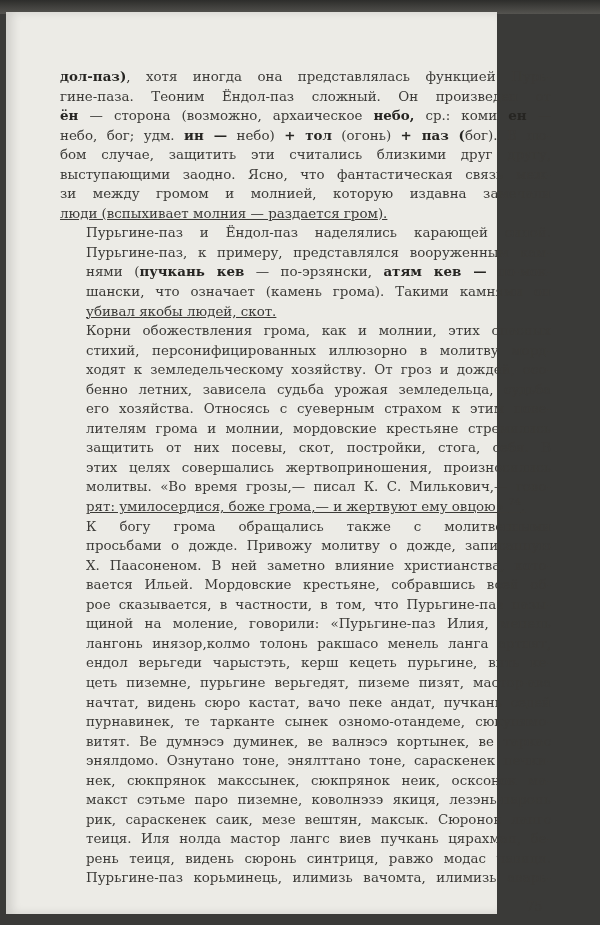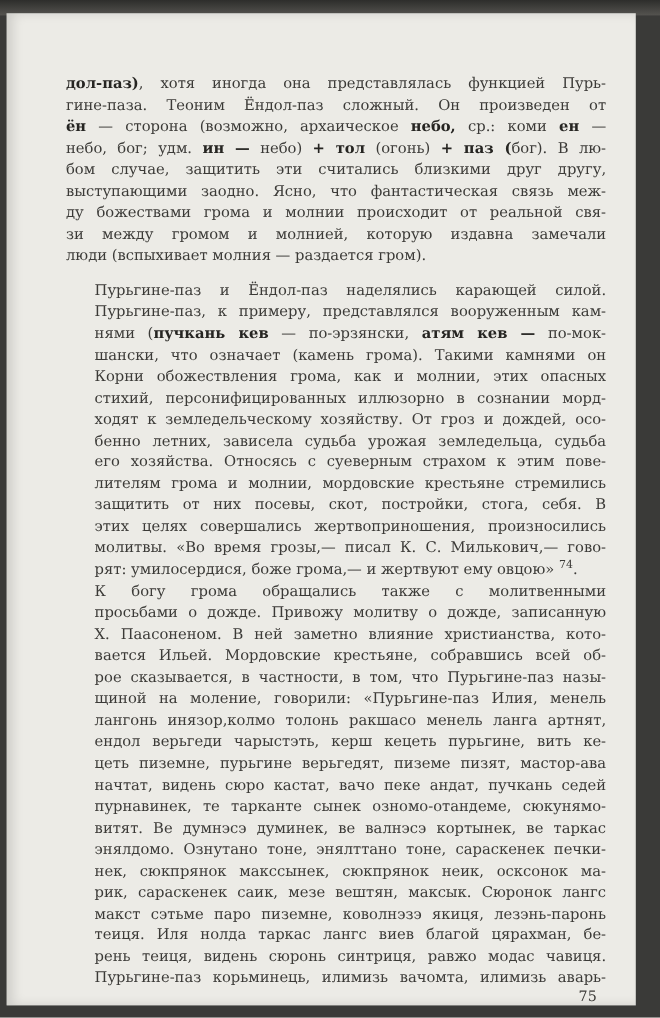--- a/index.html
+++ b/index.html
@@ -6,69 +6,69 @@
   body {
     width: 600px; height: 925px; overflow: hidden;
     background: #3a3a38;
     position: relative;
   }
   .scan-top {
     position: absolute; left: 0; top: 0; width: 600px; height: 14px;
     background: linear-gradient(#2d2d2b, #555450);
   }
   .page {
-    position: absolute; left: 6px; top: 12px; width: 572px; height: 902px;
+    position: absolute; left: 6px; top: 12px; width: 491px; height: 902px;
     background: #ecebe6;
     box-shadow: inset 6px 0 10px rgba(0,0,0,0.12);
   }
   .text {
     position: absolute; left: 54px; top: 55px; width: 491px;
     font-family: "DejaVu Serif", serif;
     font-size: 13.4px;
     line-height: 19.55px;
     color: #3b3a37;
     text-align: justify;
   }
   .text p { margin: 0; }
   .text p.indent { text-indent: 26px; }
   .line { display: block; text-align: justify; text-align-last: justify; white-space: nowrap; }
-  .line.last { text-align-last: left; }
+  .line.last { text-align-last: left; text-decoration: underline; }
   b { font-weight: bold; color: #262522; }
   sup { font-size: 10px; vertical-align: 6px; line-height: 0; }
   .page-number {
     position: absolute; left: 520px; top: 871px;
     font-family: "DejaVu Serif", serif; font-size: 13px; color: #3b3a37; margin-top: 16px;
   }
 </style>
 </head>
 <body>
 
 <div class="scan-top"></div>
 <div class="page">
   <div class="text" id="body-text">
       <p class="">
         <span class="line"><b>дол-паз)</b><span>, хотя иногда она представлялась функцией Пурь-</span></span>
         <span class="line"><span>гине-паза. Теоним Ёндол-паз сложный. Он произведен от</span></span>
         <span class="line"><b>ён</b><span> — сторона (возможно, архаическое </span><b>небо,</b><span> ср.: коми </span><b>ен</b><span> —</span></span>
         <span class="line"><span>небо, бог; удм. </span><b>ин —</b><span> небо) </span><b>+ тол</b><span> (огонь) </span><b>+ паз (</b><span>бог). В лю-</span></span>
         <span class="line"><span>бом случае, защитить эти считались близкими друг другу,</span></span>
         <span class="line"><span>выступающими заодно. Ясно, что фантастическая связь меж-</span></span>
-        <span class="line"><span>ду божествами грома и молнии происходит от реальной свя-</span></span>
         <span class="line"><span>зи между громом и молнией, которую издавна замечали</span></span>
         <span class="line last"><span>люди (вспыхивает молния — раздается гром).</span></span>
       </p>
       <p class="indent">
-        <span class="line" style="text-indent: 26px; margin-top: 12px;"><span>Пурьгине-паз и Ёндол-паз наделялись карающей силой.</span></span>
+        <span class="line" style="text-indent: 26px;"><span>Пурьгине-паз и Ёндол-паз наделялись карающей силой.</span></span>
         <span class="line"><span>Пурьгине-паз, к примеру, представлялся вооруженным кам-</span></span>
         <span class="line"><span>нями (</span><b>пучкань кев</b><span> — по-эрзянски, </span><b>атям кев —</b><span> по-мок-</span></span>
         <span class="line"><span>шански, что означает (камень грома). Такими камнями он</span></span>
+        <span class="line last"><span>убивал якобы людей, скот.</span></span>
       </p>
       <p class="indent">
         <span class="line" style="text-indent: 26px;"><span>Корни обожествления грома, как и молнии, этих опасных</span></span>
-        <span class="line"><span>стихий, персонифицированных иллюзорно в сознании морд-</span></span>
+        <span class="line"><span>стихий, персонифицированных иллюзорно в молитву морд-</span></span>
         <span class="line"><span>ходят к земледельческому хозяйству. От гроз и дождей, осо-</span></span>
         <span class="line"><span>бенно летних, зависела судьба урожая земледельца, судьба</span></span>
         <span class="line"><span>его хозяйства. Относясь с суеверным страхом к этим пове-</span></span>
         <span class="line"><span>лителям грома и молнии, мордовские крестьяне стремились</span></span>
         <span class="line"><span>защитить от них посевы, скот, постройки, стога, себя. В</span></span>
         <span class="line"><span>этих целях совершались жертвоприношения, произносились</span></span>
         <span class="line"><span>молитвы. «Во время грозы,— писал К. С. Милькович,— гово-</span></span>
         <span class="line last"><span>рят: умилосердися, боже грома,— и жертвуют ему овцою» </span><sup>74</sup><span>.</span></span>
       </p>
       <p class="indent">
@@ -79,21 +79,21 @@
         <span class="line"><span>рое сказывается, в частности, в том, что Пурьгине-паз назы-</span></span>
         <span class="line"><span>щиной на моление, говорили: «Пурьгине-паз Илия, менель</span></span>
         <span class="line"><span>лангонь инязор,колмо толонь ракшасо менель ланга артнят,</span></span>
         <span class="line"><span>ендол верьгеди чарыстэть, керш кецеть пурьгине, вить ке-</span></span>
         <span class="line"><span>цеть пиземне, пурьгине верьгедят, пиземе пизят, мастор-ава</span></span>
         <span class="line"><span>начтат, видень сюро кастат, вачо пеке андат, пучкань седей</span></span>
         <span class="line"><span>пурнавинек, те тарканте сынек озномо-отандеме, сюкунямо-</span></span>
         <span class="line"><span>витят. Ве думнэсэ думинек, ве валнэсэ кортынек, ве таркас</span></span>
         <span class="line"><span>энялдомо. Ознутано тоне, энялттано тоне, сараскенек печки-</span></span>
         <span class="line"><span>нек, сюкпрянок макссынек, сюкпрянок неик, осксонок ма-</span></span>
+        <span class="line"><span>макст сэтьме паро пиземне, коволнэзэ якиця, лезэнь-паронь</span></span>
         <span class="line"><span>рик, сараскенек саик, мезе вештян, максык. Сюронок лангс</span></span>
-        <span class="line"><span>макст сэтьме паро пиземне, коволнэзэ якиця, лезэнь-паронь</span></span>
-        <span class="line"><span>теиця. Иля нолда таркас лангс виев благой цярахман, бе-</span></span>
+        <span class="line"><span>теиця. Иля нолда мастор лангс виев пучкань цярахман, бе-</span></span>
         <span class="line"><span>рень теиця, видень сюронь синтриця, равжо модас чавиця.</span></span>
         <span class="line"><span>Пурьгине-паз корьминець, илимизь вачомта, илимизь аварь-</span></span>
       </p>
     </div>
   <div class="page-number">75</div>
 </div>
 
 </body></html>

